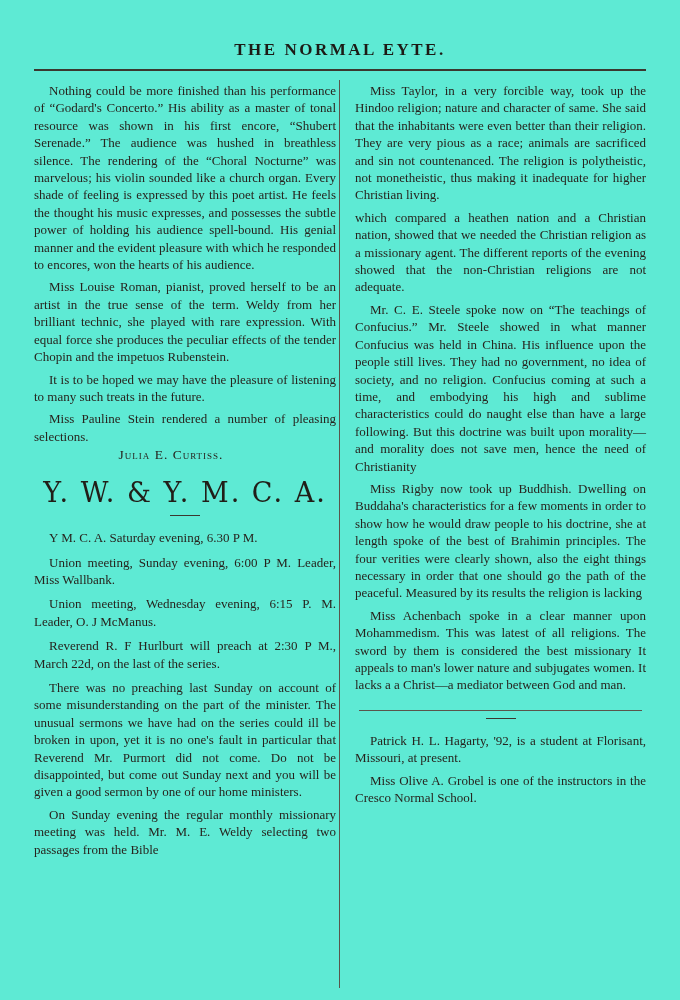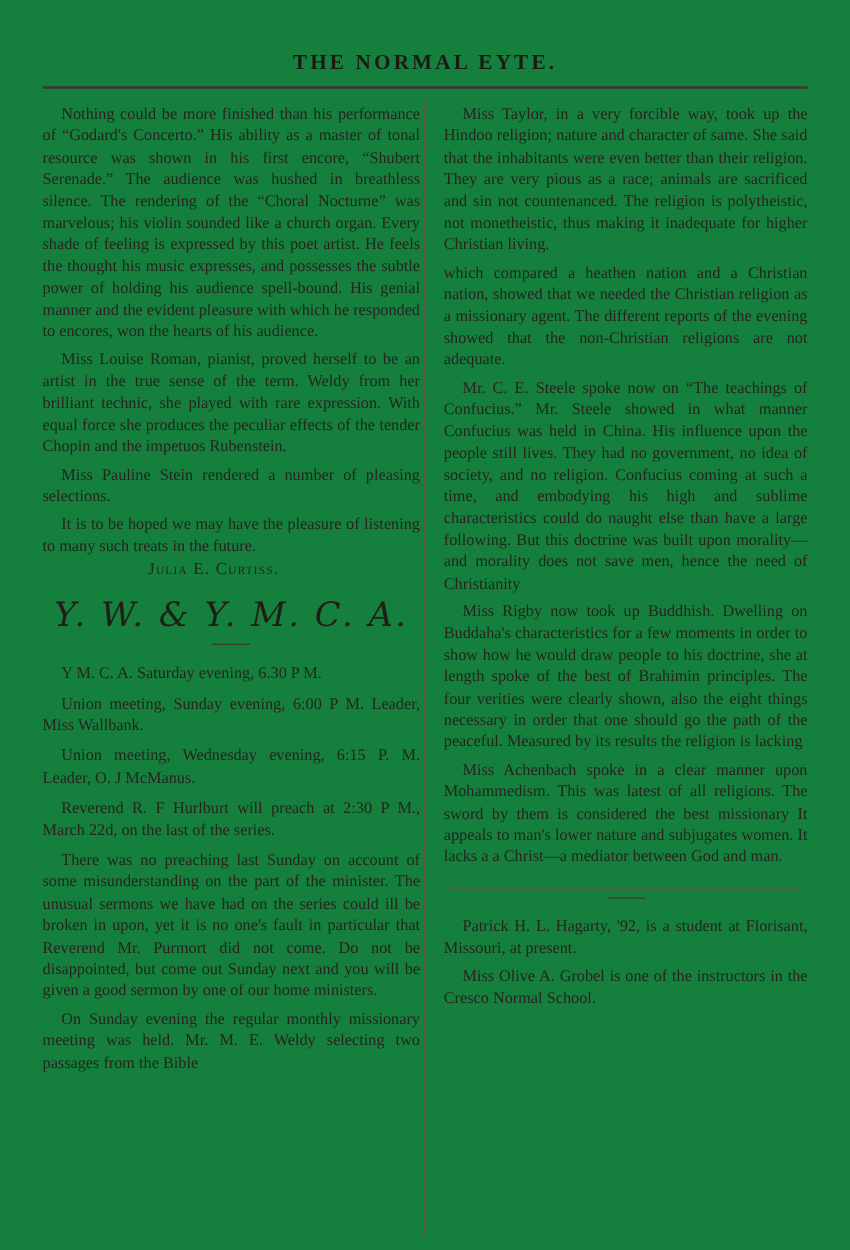--- a/index.html
+++ b/index.html
@@ -5,21 +5,21 @@
   * { box-sizing: border-box; }
   html, body { margin: 0; padding: 0; }
   body {
     width: 680px; height: 1000px;
     background: #e9e7e1;
     font-family: "Liberation Serif", serif;
   }
   .page {
     position: relative;
     width: 680px; height: 1000px;
-    background: #15803d;
+    background: #5eead4;
     overflow: hidden;
     color: #27241e;
   }
   .masthead {
     margin: 0;
     padding-top: 40px;
     text-align: center;
     font-size: 17px;
     font-weight: bold;
     letter-spacing: 2.5px;
@@ -55,21 +55,20 @@
   .item { margin-bottom: 7px; }
   .byline {
     margin: -3px 28px 8px 0;
     text-align: center;
     font-variant: small-caps;
     letter-spacing: 1px;
     font-size: 13.5px;
   }
   .script-heading {
     font-family: "DejaVu Serif", serif;
-    font-style: italic;
     font-size: 27px;
     font-weight: normal;
     text-align: center;
     letter-spacing: 2px;
     margin: 14px 0 0;
     color: #211e18;
   }
   .small-rule {
     width: 30px; height: 1px;
     background: #3b372f;
@@ -89,22 +88,22 @@
 
   <h1 class="masthead">THE NORMAL EYTE.</h1>
   <div class="head-rule"></div>
   <div class="column-divider"></div>
 
   <main class="columns">
 
     <section class="col col-left">
       <p class="para indent">Nothing could be more finished than his performance of “Godard's Concerto.” His ability as a master of tonal resource was shown in his first encore, “Shubert Serenade.” The audience was hushed in breathless silence. The rendering of the “Choral Nocturne” was marvelous; his violin sounded like a church organ. Every shade of feeling is expressed by this poet artist. He feels the thought his music expresses, and possesses the subtle power of holding his audience spell-bound. His genial manner and the evident pleasure with which he responded to encores, won the hearts of his audience.</p>
       <p class="para indent">Miss Louise Roman, pianist, proved herself to be an artist in the true sense of the term. Weldy from her brilliant technic, she played with rare expression. With equal force she produces the peculiar effects of the tender Chopin and the impetuos Rubenstein.</p>
+      <p class="para indent">It is to be hoped we may have the pleasure of listening to many such treats in the future.</p>
       <p class="para indent">Miss Pauline Stein rendered a number of pleasing selections.</p>
-      <p class="para indent">It is to be hoped we may have the pleasure of listening to many such treats in the future.</p>
       <p class="byline">Julia E. Curtiss.</p>
 
       <div>
         <div class="script-heading">Y. W. &amp; Y. M. C. A.</div>
         <div class="small-rule"></div>
         <p class="para indent item">Y M. C. A. Saturday evening, 6.30 P M.</p>
         <p class="para indent item">Union meeting, Sunday evening, 6:00 P M. Leader, Miss Wallbank.</p>
         <p class="para indent item">Union meeting, Wednesday evening, 6:15 P. M. Leader, O. J McManus.</p>
         <p class="para indent item">Reverend R. F Hurlburt will preach at 2:30 P M., March 22d, on the last of the series.</p>
         <p class="para indent">There was no preaching last Sunday on account of some misunderstanding on the part of the minister. The unusual sermons we have had on the series could ill be broken in upon, yet it is no one's fault in particular that Reverend Mr. Purmort did not come. Do not be disappointed, but come out Sunday next and you will be given a good sermon by one of our home ministers.</p>

